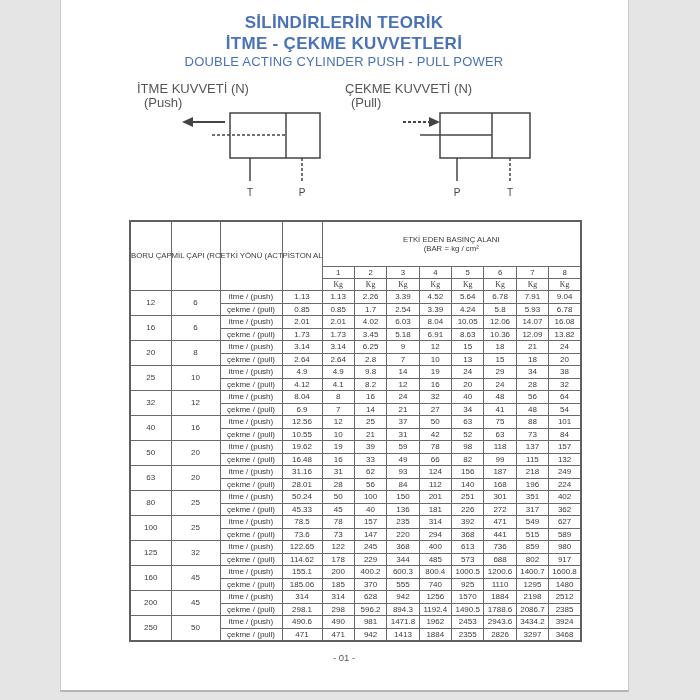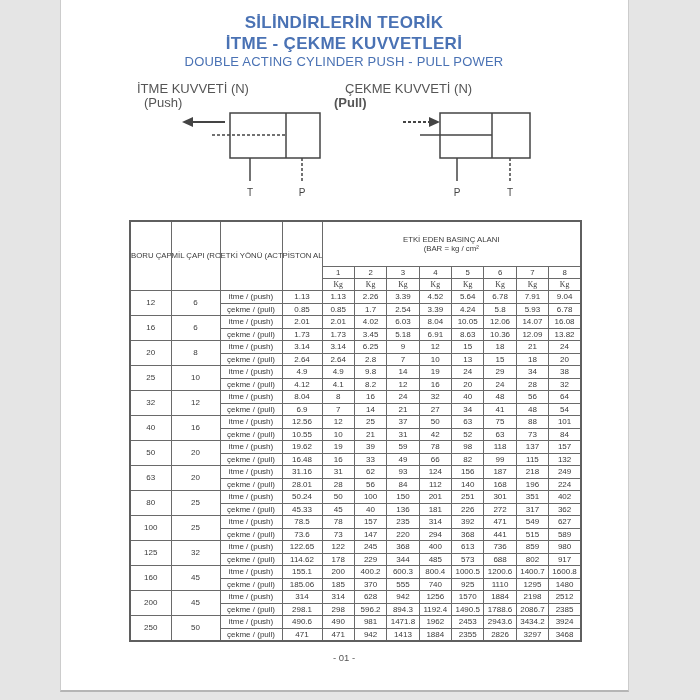--- a/index.html
+++ b/index.html
@@ -36,21 +36,21 @@
   <div class="title-block">
     <div class="title-line">SİLİNDİRLERİN TEORİK</div>
     <div class="title-line">İTME - ÇEKME KUVVETLERİ</div>
     <div class="subtitle">DOUBLE ACTING CYLINDER PUSH - PULL POWER</div>
   </div>
 
   <div class="diag-label" style="left:137px;top:82px;">İTME KUVVETİ (N)</div>
   <div class="diag-label" style="left:144px;top:96px;">(Push)</div>
 
   <div class="diag-label" style="left:345px;top:82px;">ÇEKME KUVVETİ (N)</div>
-  <div class="diag-label" style="left:334px;top:96px;font-weight:bold;">(Pull)</div>
+  <div class="diag-label" style="left:351px;top:96px;">(Pull)</div>
 
   <svg class="diag-svg" style="left:180px;top:105px;" width="150" height="95" viewBox="0 0 150 95">
     <rect x="50" y="8" width="90" height="45" fill="none" stroke="#444" stroke-width="1.5"></rect>
     <line x1="106" y1="8" x2="106" y2="53" stroke="#444" stroke-width="1.5"></line>
     <line x1="32" y1="30" x2="106" y2="30" stroke="#444" stroke-width="1.5" stroke-dasharray="3,2"></line>
     <g>
       <line x1="45" y1="17" x2="12" y2="17" stroke="#444" stroke-width="2"></line>
       <polygon points="13,12 13,22 2,17" fill="#444"></polygon>
     </g>
     <line x1="70" y1="53" x2="70" y2="76" stroke="#444" stroke-width="1.5"></line>

